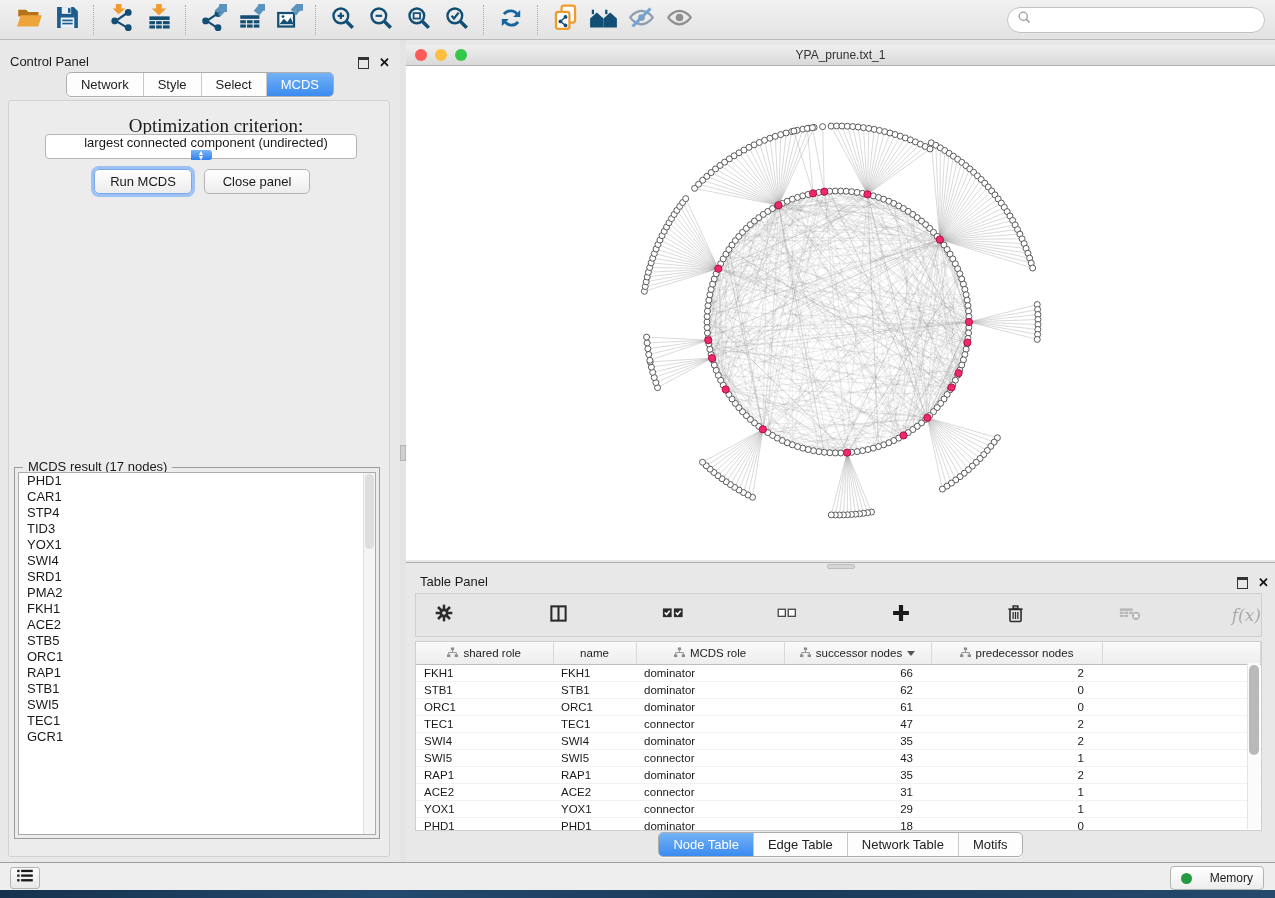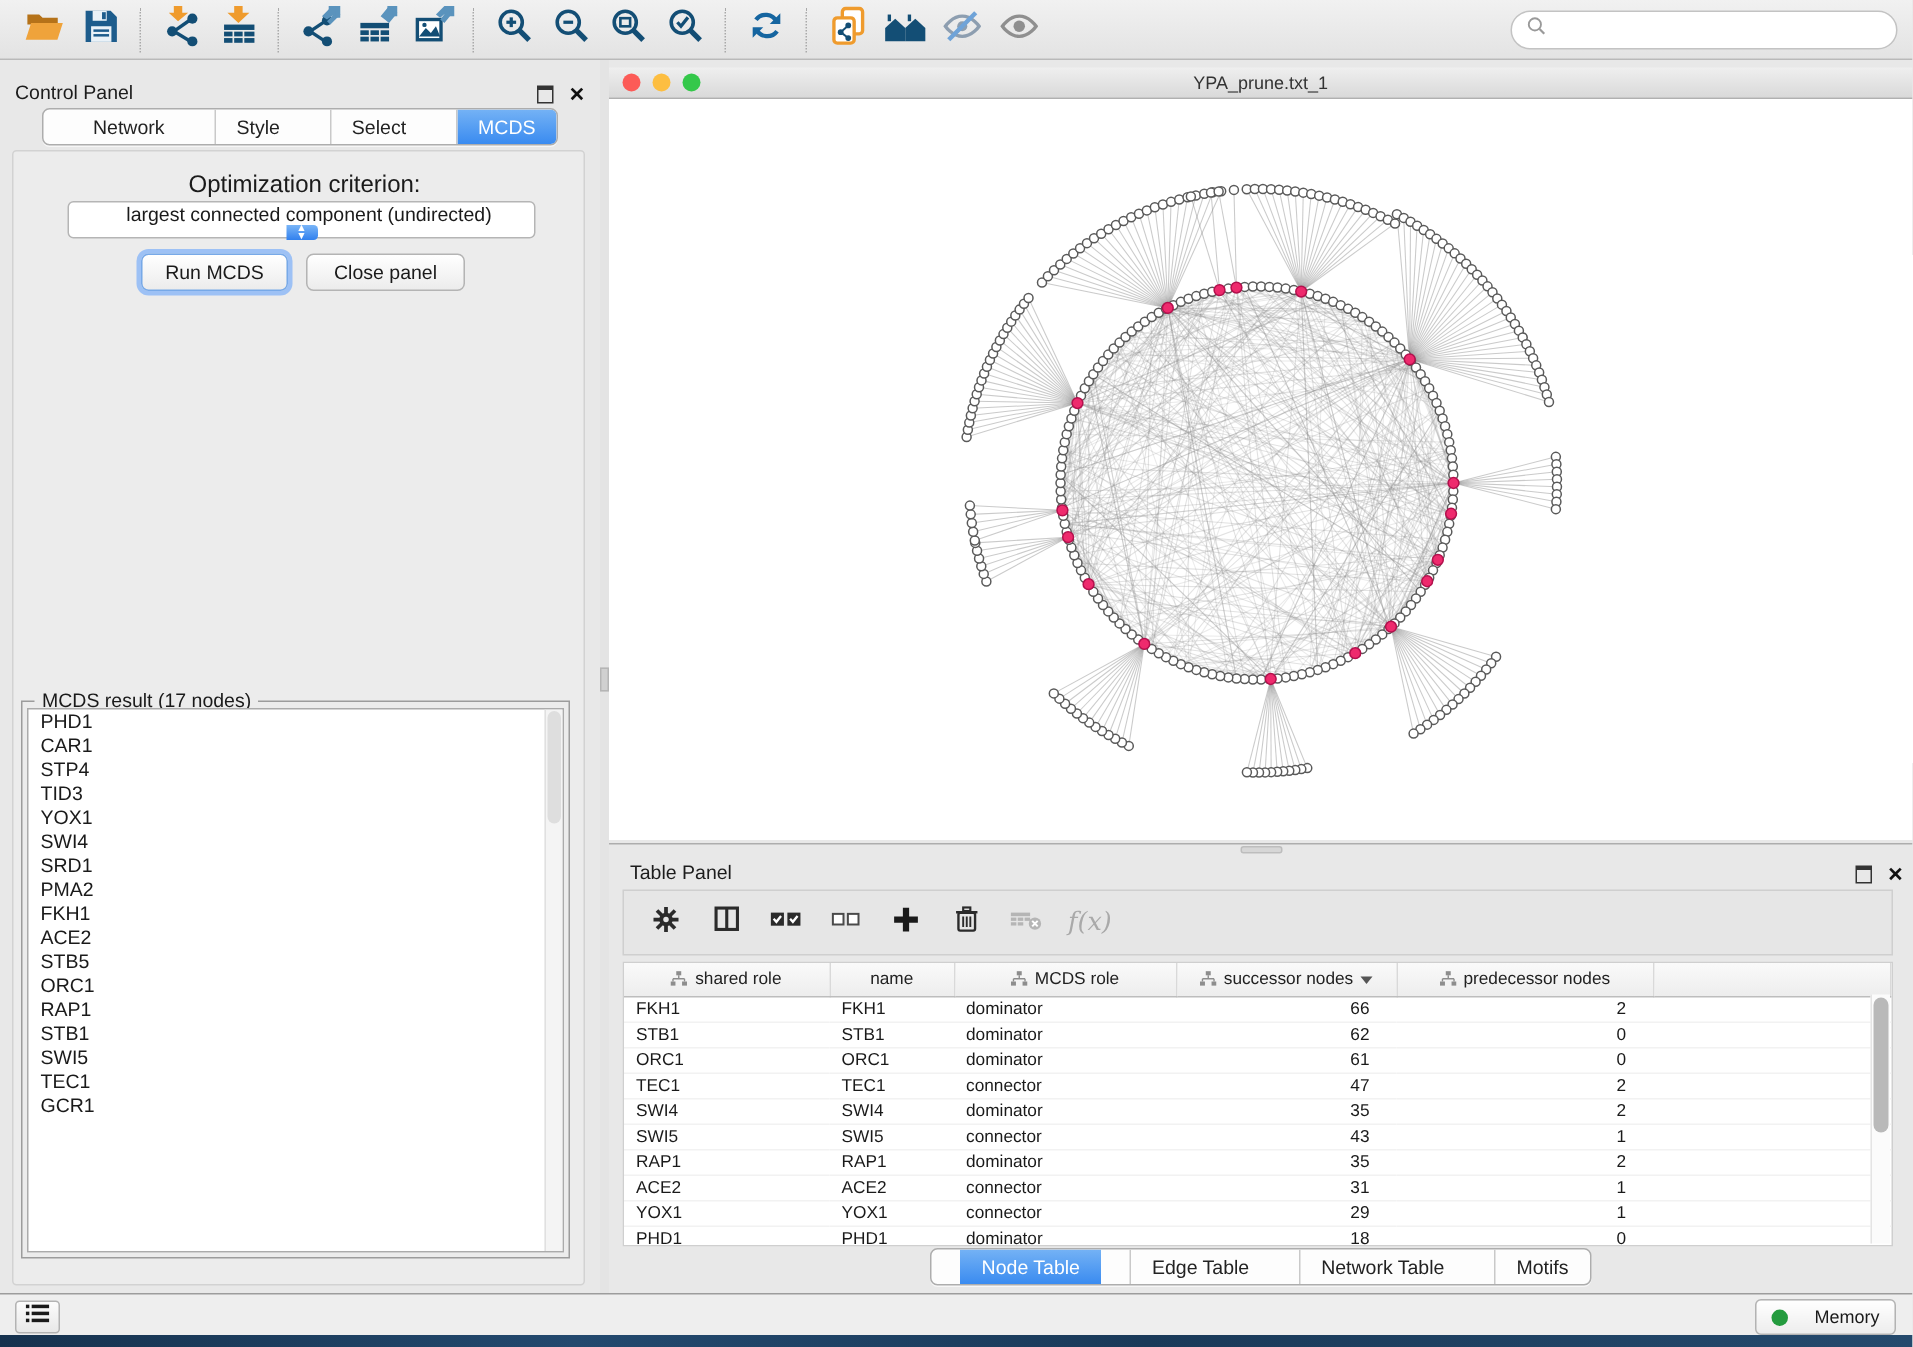--- a/index.html
+++ b/index.html
@@ -17,26 +17,26 @@
   
   .cpanel{position:absolute;left:0;top:40px;width:400px;height:822px;background:#e8e8e8;}
   .phead{position:absolute;left:0;top:5px;width:100%;height:24px;display:flex;align-items:flex-end;
          padding:0 10px;box-sizing:border-box;font-size:13px;color:#1c1c1c;}
   .pbtns{margin-left:auto;display:flex;align-items:center;gap:10px;}
   .float-ico{width:9px;height:8px;border:1.5px solid #333;border-top-width:3px;display:inline-block;}
   .close-ico{font-size:13px;font-weight:bold;color:#111;line-height:1;}
   .seg-wrap{position:absolute;left:0;top:32px;width:100%;display:flex;justify-content:center;}
   .seg{display:inline-flex;border:1px solid #adadad;border-radius:5px;overflow:hidden;
        background:#fdfdfd;box-shadow:0 1px 0 rgba(255,255,255,.6);}
-  .seg-item{padding:4px 14px;font-size:13px;color:#222;border-left:1px solid #c9c9c9;cursor:default;margin-left:19px;}
+  .seg-item{padding:4px 14px;font-size:13px;color:#222;border-left:1px solid #c9c9c9;cursor:default;}
   .seg-item:first-child{border-left:none;}
   .seg-item.sel{background:linear-gradient(#74b2f5,#3a8bf0);color:#fff;}
   .cp-content{position:absolute;left:8px;top:60px;width:382px;height:757px;background:#ececec;
               border:1px solid #d2d2d2;border-radius:3px;box-sizing:border-box;}
-  .opt-label{position:absolute;top:14px;left:4px;width:100%;text-align:center;font-size:16px;}
+  .opt-label{position:absolute;top:14px;left:17px;width:100%;text-align:center;font-size:19px;font-family:Liberation Serif, serif;}
   .dropdown{position:absolute;top:33px;left:36px;width:312px;height:25px;background:#fff;
             border:1px solid #b5b5b5;border-radius:4px;display:flex;align-items:center;box-sizing:border-box;flex-direction:column;}
   .dropdown .dval{flex:1;font-size:13px;padding-left:10px;white-space:nowrap;}
   .stepper{width:21px;height:100%;background:linear-gradient(#79b5f7,#3180ee);border-radius:0 3px 3px 0;
            display:flex;flex-direction:column;align-items:center;justify-content:center;color:#fff;}
   .stepper span{font-size:7px;line-height:5px;}
   .macbtn{position:absolute;height:25px;background:linear-gradient(#ffffff,#ececec);border:1px solid #b4b4b4;
           border-radius:5px;font-size:13px;display:flex;align-items:center;justify-content:center;box-sizing:border-box;}
   .macbtn.focus{box-shadow:0 0 0 3px rgba(115,170,250,.65);border-color:#77a9e8;}
   .groupbox{position:absolute;left:5px;right:9px;top:366px;bottom:17px;border:1px solid #9c9c9c;}
@@ -57,21 +57,21 @@
             display:flex;align-items:center;box-sizing:border-box;}
   .lights{display:flex;gap:8px;padding-left:9px;}
   .light{width:12px;height:12px;border-radius:50%;}
   .net-title-text{position:absolute;left:0;width:100%;text-align:center;font-size:12px;color:#333;}
   .netcanvas{position:absolute;left:0;top:21px;width:100%;height:494px;background:#fff;}
   
   .tpanel{position:absolute;left:406px;top:562px;right:0;height:300px;background:#e8e8e8;border-top:1px solid #adadad;box-sizing:border-box;}
   .tpanel .hsplit{position:absolute;top:1px;left:50%;margin-left:-14px;width:28px;height:5px;
                   background:#d6d6d6;border:1px solid #bdbdbd;border-radius:2px;box-sizing:border-box;}
   .tp-toolbar{position:absolute;left:9px;right:13px;top:30px;height:44px;background:#e6e6e6;
-              border:1px solid #cfcfcf;display:flex;align-items:center;gap:16px;padding-left:16px;box-sizing:border-box;}
+              border:1px solid #cfcfcf;display:flex;align-items:center;gap:16px;padding-left:16px;box-sizing:border-box;justify-content:space-between;}
   .tpico{display:flex;align-items:center;justify-content:center;width:24px;height:24px;}
   .fx{font-family:"DejaVu Serif",serif;font-style:italic;font-size:17px;color:#a9a9a9;}
   .tablewrap{position:absolute;left:9px;right:13px;top:78px;height:190px;background:#fff;
              border:1px solid #cfcfcf;box-sizing:border-box;overflow:hidden;}
   table.ntable{border-collapse:collapse;table-layout:fixed;font-size:11.5px;width:100%;}
   .ntable th{height:20px;font-weight:normal;background:linear-gradient(#fafafa,#ededed);
              border-right:1px solid #d9d9d9;border-bottom:1px solid #bdbdbd;color:#222;
              white-space:nowrap;overflow:hidden;}
   .ntable th .thin{display:flex;align-items:center;justify-content:center;gap:5px;}
   .ntable td{height:16px;padding:0 8px;border-bottom:1px solid #f2f2f2;white-space:nowrap;overflow:hidden;}

